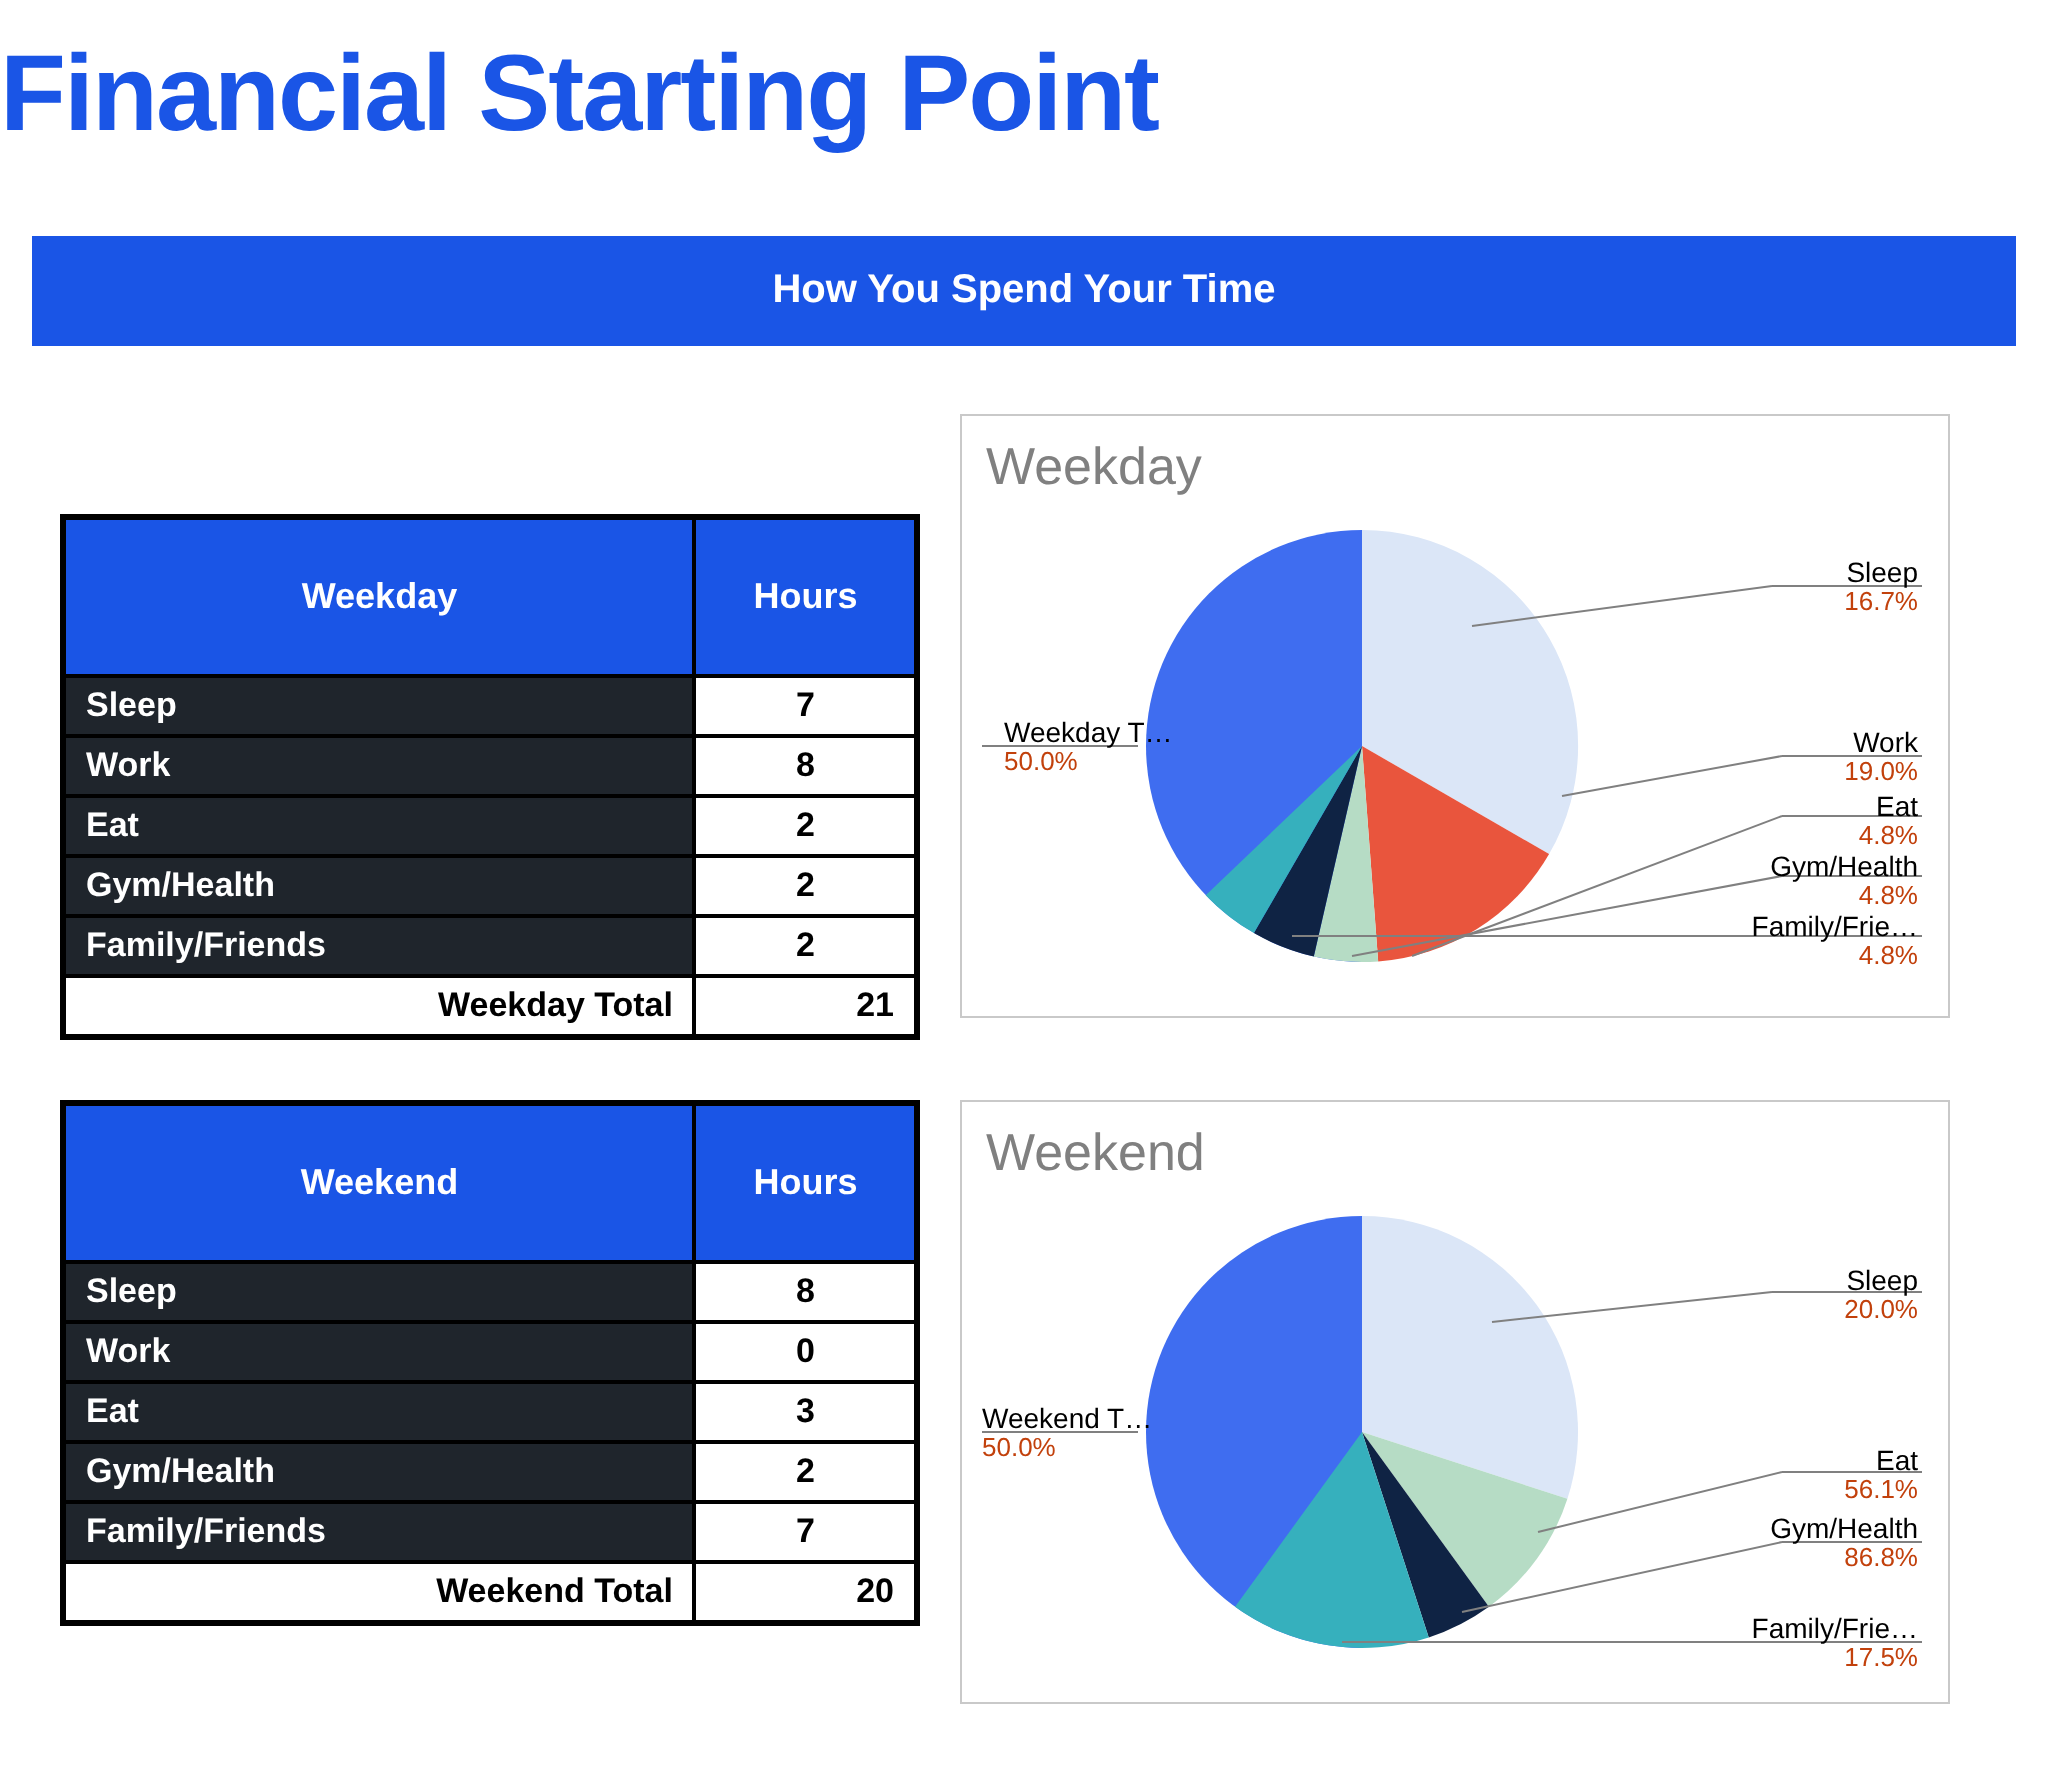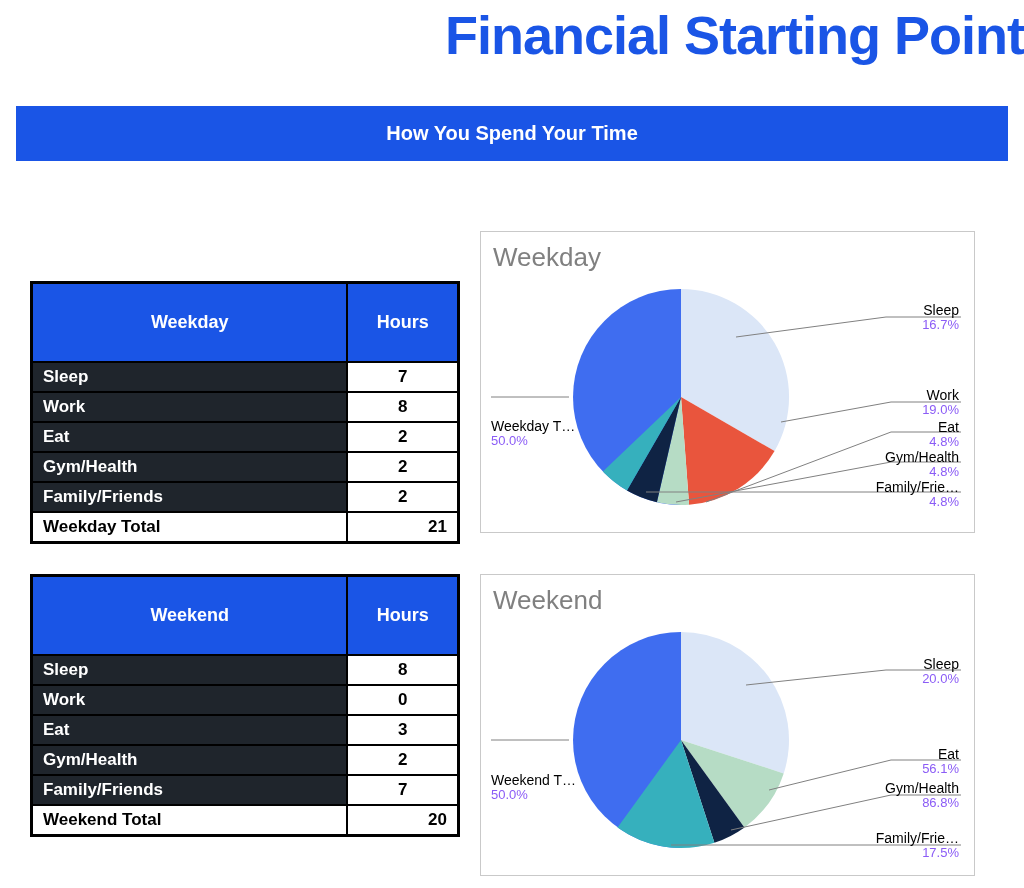--- a/index.html
+++ b/index.html
@@ -7,32 +7,32 @@
     margin: 0;
     padding: 0;
     font-family: "Helvetica Neue", Arial, sans-serif;
     background: #ffffff;
     width: 1024px;
   }
   .page-title {
     font-size: 54px;
     font-weight: 800;
     color: #1a55e6;
-    text-align: right;
-    margin: 4px 0 40px;
+    text-align: left;
+    margin: 16px 0 40px;
     letter-spacing: -1px;
   }
   .banner {
     background: #1a55e6;
     color: #ffffff;
     text-align: center;
     font-weight: 700;
     font-size: 20px;
     padding: 16px 0;
-    margin: 0 16px 70px;
+    margin: 0 16px 34px;
   }
   .row {
     display: flex;
     align-items: flex-start;
     margin-bottom: 30px;
   }
   .table-col {
     flex: 0 0 470px;
     padding-left: 30px;
     padding-right: 20px;
@@ -69,21 +69,21 @@
   }
   tr.darkrow td:last-child {
     background: #ffffff;
     color: #000000;
     text-align: center;
   }
   tr.totalrow td {
     background: #ffffff;
     color: #000000;
   }
-  tr.totalrow td:first-child { text-align: left; }
+  tr.totalrow td:first-child { text-align: right; }
   tr.totalrow td:last-child  { text-align: right; }
 
   .chart-card {
     border: 1px solid #c9c9c9;
     width: 495px;
     padding: 8px 10px 10px;
     background: #ffffff;
     position: relative;
   }
   .chart-title {
@@ -109,21 +109,21 @@
   .legend-label {
     position: absolute;
     font-size: 14px;
     color: #000;
     line-height: 1.15;
     text-align: right;
     white-space: nowrap;
   }
   .legend-label .pct {
     display: block;
-    color: #8b5cf6;
+    color: #c2410c;
     font-size: 13px;
   }
   .legend-left {
     text-align: left;
   }
   svg.leaders line {
     stroke: #808080;
     stroke-width: 1;
   }
 </style>
@@ -199,21 +199,21 @@
           <line x1="290" y1="145" x2="400" y2="125"></line>
             <line x1="400" y1="125" x2="470" y2="125"></line>
           <line x1="215" y1="225" x2="400" y2="155"></line>
             <line x1="400" y1="155" x2="470" y2="155"></line>
           <line x1="185" y1="225" x2="400" y2="185"></line>
             <line x1="400" y1="185" x2="470" y2="185"></line>
           <line x1="155" y1="215" x2="400" y2="215"></line>
             <line x1="400" y1="215" x2="470" y2="215"></line>
         </svg>
         <div class="label-overlay">
-          <div class="legend-label legend-left" style="left:0px; top:105px;margin-top:36px;">
+          <div class="legend-label legend-left" style="left:11px; top:105px;">
             <span>Weekday T…</span><span class="pct">50.0%</span>
           </div>
           <div class="legend-label" style="right:5px; top:25px;">
             <span>Sleep</span><span class="pct">16.7%</span>
           </div>
           <div class="legend-label" style="right:5px; top:110px;">
             <span>Work</span><span class="pct">19.0%</span>
           </div>
           <div class="legend-label" style="right:5px; top:142px;">
             <span>Eat</span><span class="pct">4.8%</span>
@@ -290,21 +290,21 @@
           <line x1="255" y1="65" x2="395" y2="50"></line>
             <line x1="395" y1="50" x2="470" y2="50"></line>
           <line x1="278" y1="170" x2="400" y2="140"></line>
             <line x1="400" y1="140" x2="470" y2="140"></line>
           <line x1="240" y1="210" x2="400" y2="175"></line>
             <line x1="400" y1="175" x2="470" y2="175"></line>
           <line x1="180" y1="225" x2="400" y2="225"></line>
             <line x1="400" y1="225" x2="470" y2="225"></line>
         </svg>
         <div class="label-overlay">
-          <div class="legend-label legend-left" style="left:0px; top:105px;margin-top:47px;">
+          <div class="legend-label legend-left" style="left:0px; top:105px;">
             <span>Weekend T…</span><span class="pct">50.0%</span>
           </div>
           <div class="legend-label" style="right:5px; top:36px;">
             <span>Sleep</span><span class="pct">20.0%</span>
           </div>
           <div class="legend-label" style="right:5px; top:126px;">
             <span>Eat</span><span class="pct">56.1%</span>
           </div>
           <div class="legend-label" style="right:5px; top:160px;">
             <span>Gym/Health</span><span class="pct">86.8%</span>

